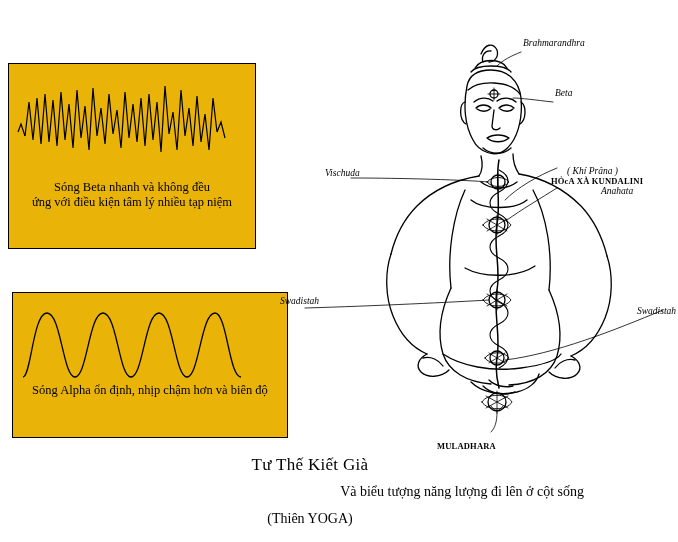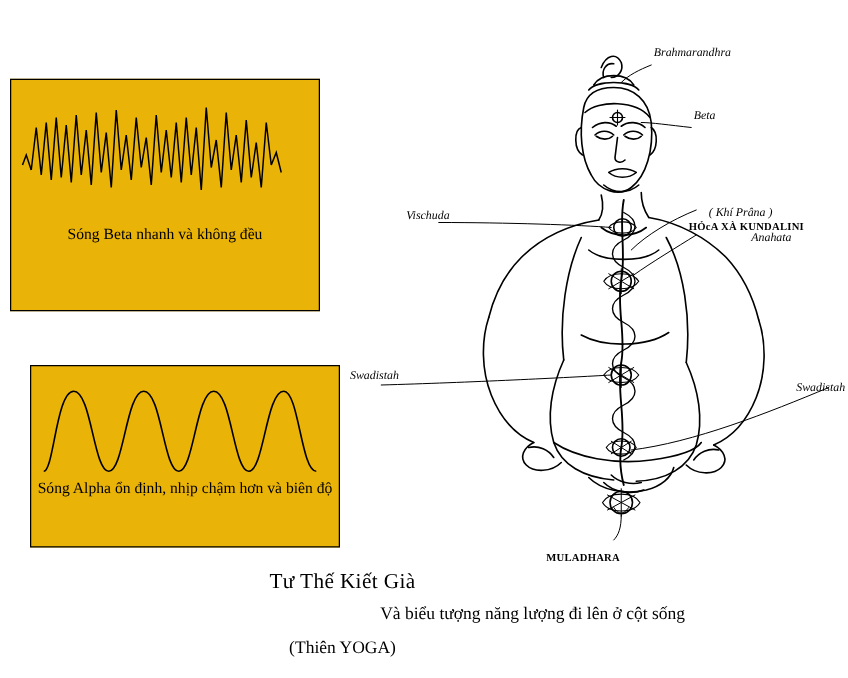--- a/index.html
+++ b/index.html
@@ -29,23 +29,23 @@
     background: #eab308;
     box-sizing: border-box;
   }
   #panel-beta {
     left: 8px;
     top: 63px;
     width: 248px;
     height: 186px;
   }
   #panel-alpha {
-    left: 24px;
+    left: 12px;
     top: 292px;
-    width: 248px;
+    width: 276px;
     height: 146px;
     text-decoration: underline;
   }
   .wave-svg {
     position: absolute;
     left: 0;
     top: 0;
     display: block;
   }
   .caption {
@@ -91,20 +91,21 @@
   }
 
   
   .bottom-text {
     position: absolute;
     left: 0;
     width: 548px;
     text-align: center;
     font-family: "Liberation Serif", serif;
     color: #000000;
+    padding-left: 36px;
   }
   #title-main {
     top: 455px;
     font-size: 17px;
     letter-spacing: 0.3px;
   }
   #title-sub {
     top: 484px;
     font-size: 14px;
     text-align: right;
@@ -119,20 +120,21 @@
 
 <div id="stage">
 
   <div class="panel" id="panel-beta">
     <svg class="wave-svg" width="246" height="184" viewBox="0 0 246 184">
       <polyline fill="none" stroke="#000000" stroke-width="1.2" points="16,72 20,38 24,76 28,34 32,80 36,30 40,78 44,36 48,82 52,28 56,76 60,40 64,84 68,26 72,74 76,42 80,86 84,24 88,72 92,44 96,80 100,30 104,70 108,46 112,84 116,28 120,74 124,40 128,78 132,34 136,82 140,30 144,76 148,38 152,88 156,22 160,70 164,48 168,86 172,26 176,72 180,44 184,82 188,32 192,78 196,50 200,86 204,34 208,68 212,58 216,74"></polyline>
       <polyline fill="none" stroke="#000000" stroke-width="1.2" points="16,72 12,60 9,68"></polyline>
     </svg>
     <div class="caption" id="caption-beta">
       <div>Sóng Beta nhanh và không đều</div>
+      <div>ứng với điều kiện tâm lý nhiều tạp niệm</div>
     </div>
   </div>
 
   <div class="panel" id="panel-alpha">
     <svg class="wave-svg" width="246" height="144" viewBox="0 0 246 144">
       <path fill="none" stroke="#000000" stroke-width="1.3" d="M10,84
            C 18,84 20,20 34,20
            C 48,20 50,84 62,84
            C 74,84 76,20 90,20
            C 104,20 106,84 118,84

